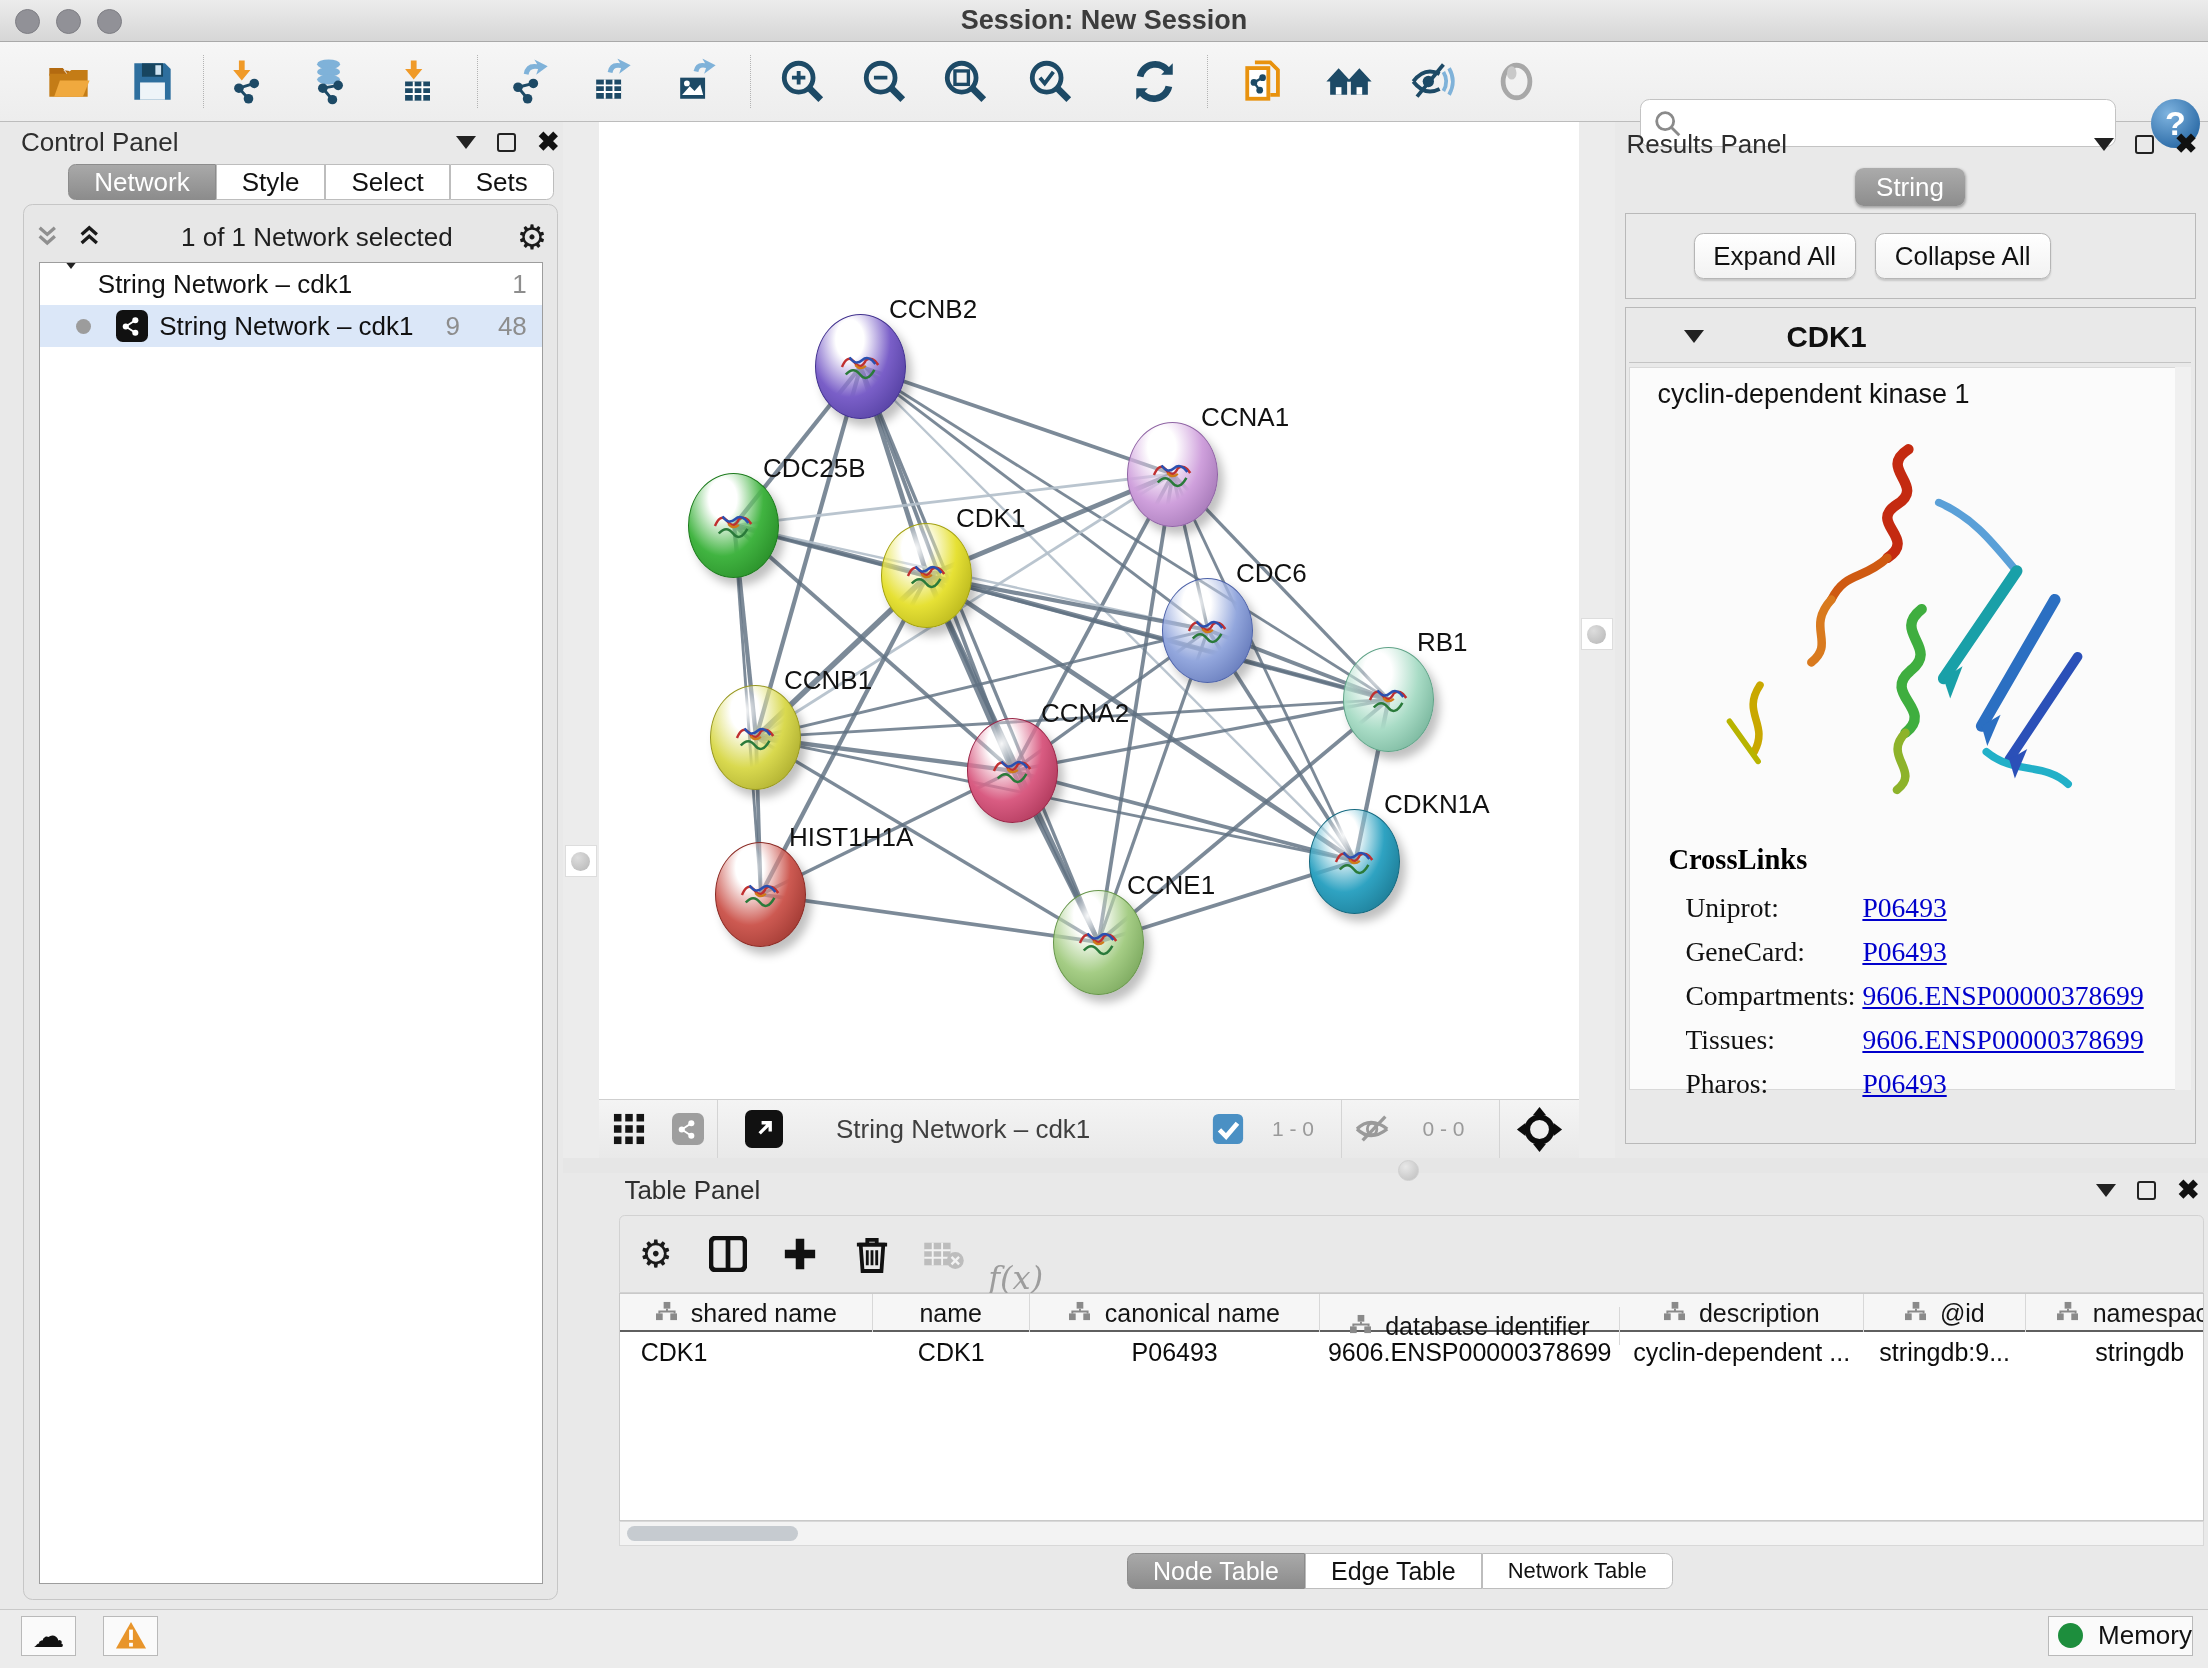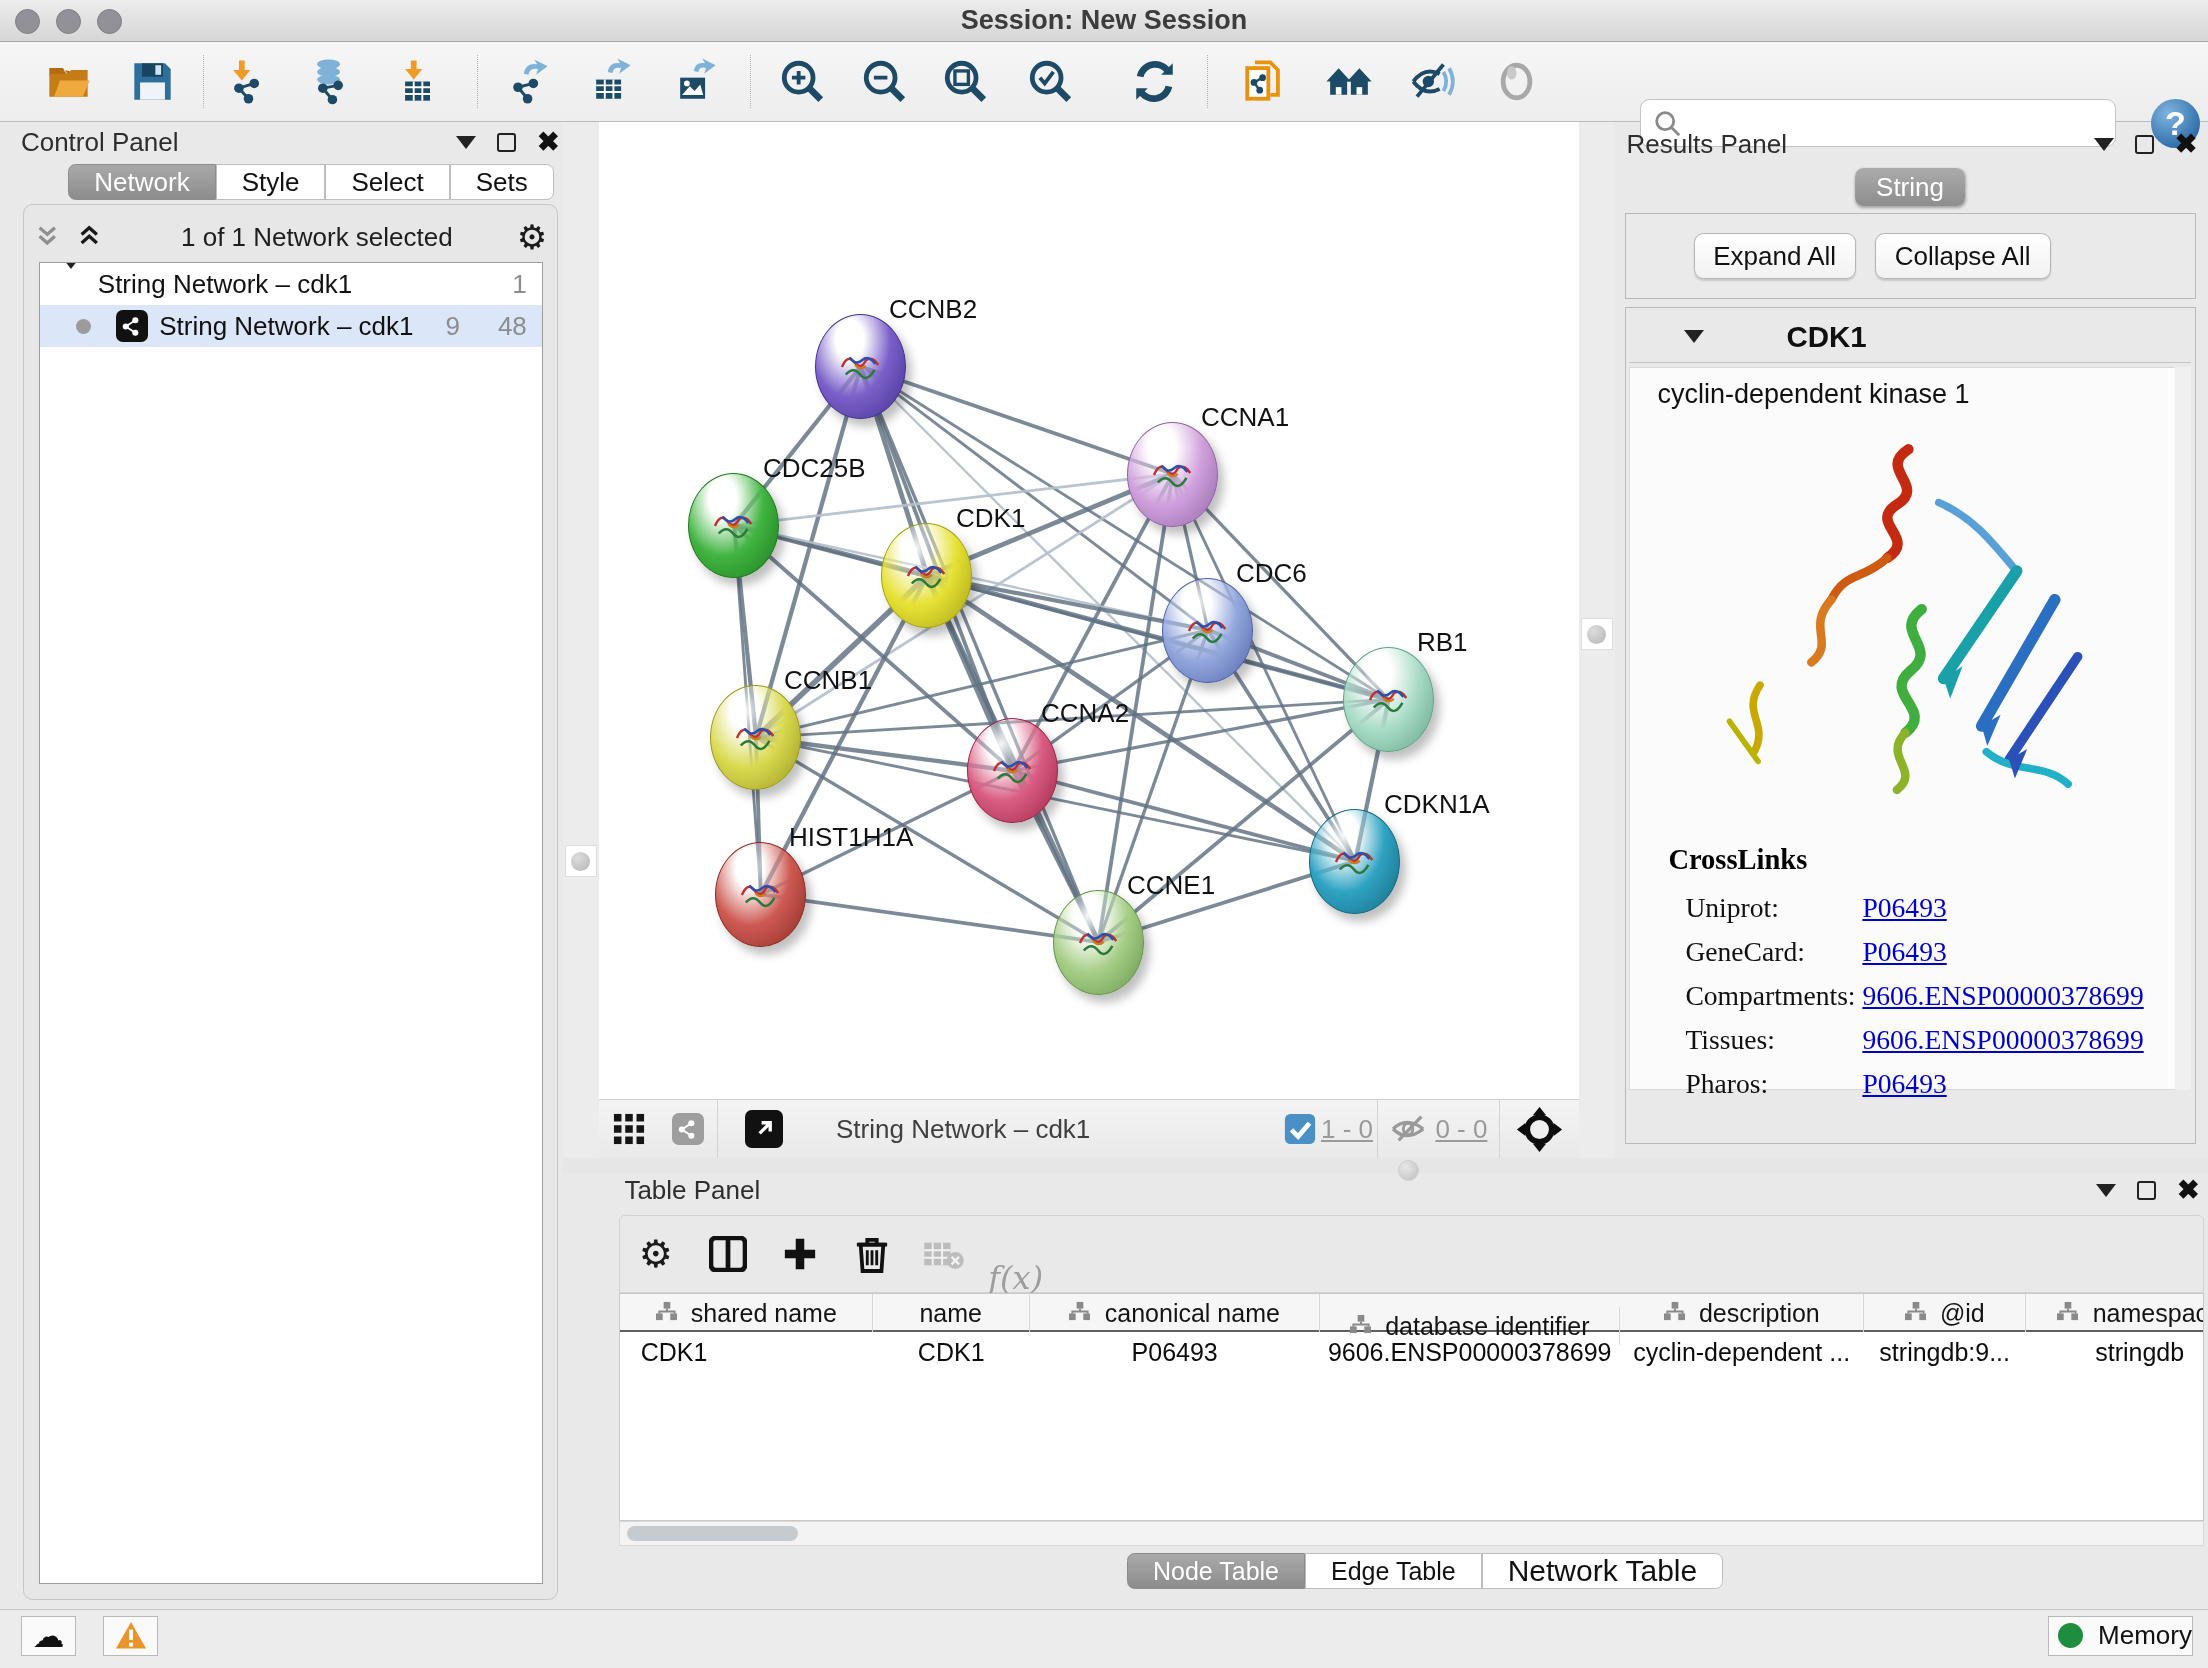--- a/index.html
+++ b/index.html
@@ -63,21 +63,21 @@
   .node { position:absolute; width:91px; height:105px; border-radius:50%; cursor:pointer;
     box-shadow:5.7px 7.6px 9.5px rgba(0,0,0,0.25); }
   .node svg { position:absolute; left:22px; top:28.5px; }
   .node-label { position:absolute; font-size:26px; color:#111; white-space:nowrap; }
 
   
   #view-toolbar { position:absolute; left:599px; top:1099px; width:980px; height:59px;
     background:linear-gradient(#f4f4f4,#e9e9e9); border-top:1px solid #cfcfcf; display:flex; align-items:center; }
   .vt-sep { height:59px; border-left:1px solid #d4d4d4; }
   #vt-title { font-size:26px; color:#3f3f3f; margin-left:27px; }
-  .vt-count { font-size:26px; color:#9a9a9a; margin:0 4px;text-decoration:underline; }
+  .vt-count { font-size:21px; color:#9a9a9a; margin:0 27px; }
   #hsplit { position:absolute; left:563px; top:1158px; width:1645px; height:15px; background:#e6e6e6; }
   #hsplit .knob { position:absolute; left:835px; top:1.9px; width:21px; height:21px; border-radius:50%;
     background:radial-gradient(circle at 35% 30%, #e8e8e8, #bdbdbd); border:1px solid #cfcfcf; }
   .vsplit { position:absolute; width:36px; background:#ececec; }
   .vknob { position:absolute; width:32px; height:32px; background:#fff; border:1px solid #ddd; display:flex; align-items:center; justify-content:center; }
   .vknob i { width:19px; height:19px; border-radius:50%; background:radial-gradient(circle at 35% 30%, #ddd, #b5b5b5); }
 
   
   #results-panel { position:absolute; left:1617px; top:122px; width:586px; height:1037px; }
   #rp-header { position:absolute; left:9.5px; top:5.7px; right:5.7px; height:34px; display:flex; align-items:center; }
@@ -789,21 +789,21 @@
           <div class="td" style="width: 162px;">stringdb:9...</div>
           <div class="td" style="width: 228px;">stringdb</div>
         </div>
     </div>
     <div id="tp-hscroll">
         <div class="thumb"></div>
       </div>
     <div id="tp-tabs">
         <div class="seg-tab selected" style="font-size: 25px;">Node Table</div>
         <div class="seg-tab" style="font-size: 25px;">Edge Table</div>
-        <div class="seg-tab" style="font-size: 30px;">Network Table</div>
+        <div class="seg-tab" style="font-size: 22px;">Network Table</div>
       </div>
   </div>
 
   <div id="statusbar">
     <div class="sb-btn" style="left:21px;width:55px">
         <span class="cloud-glyph">☁</span>
       </div>
     <div class="sb-btn" style="left:103px;width:55px">
       <svg width="32" height="28.5" viewBox="0 0 34 30">
           <path d="M17 1L33 29H1z" fill="#e8952b"></path>

